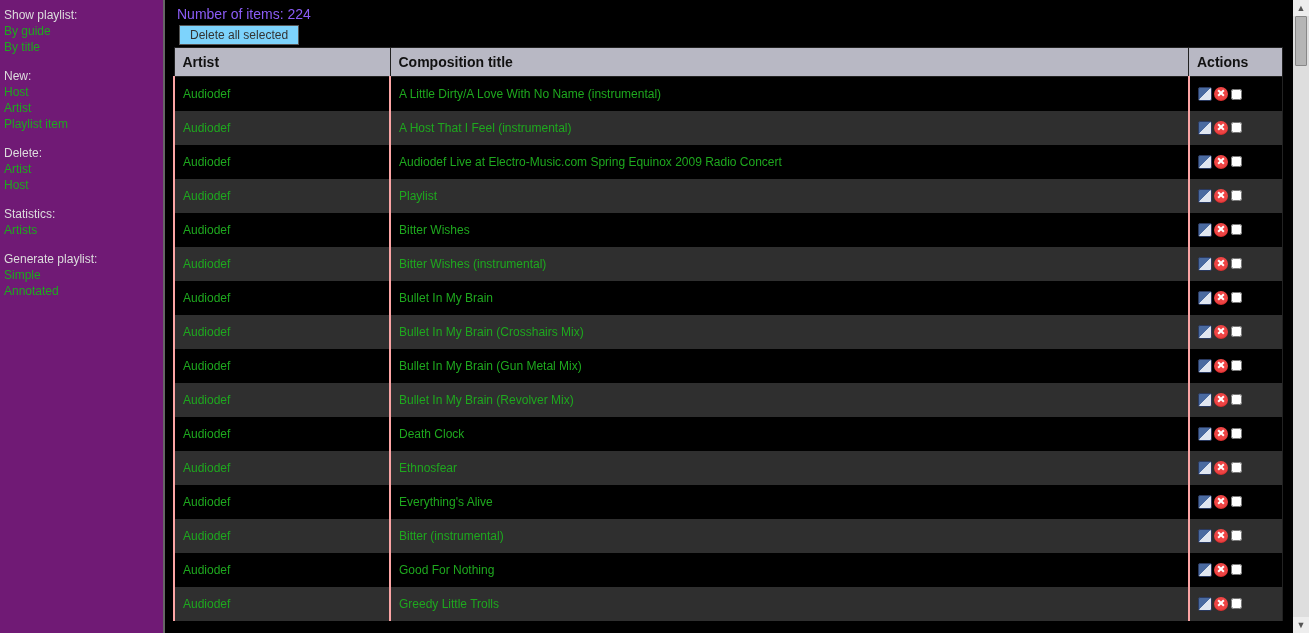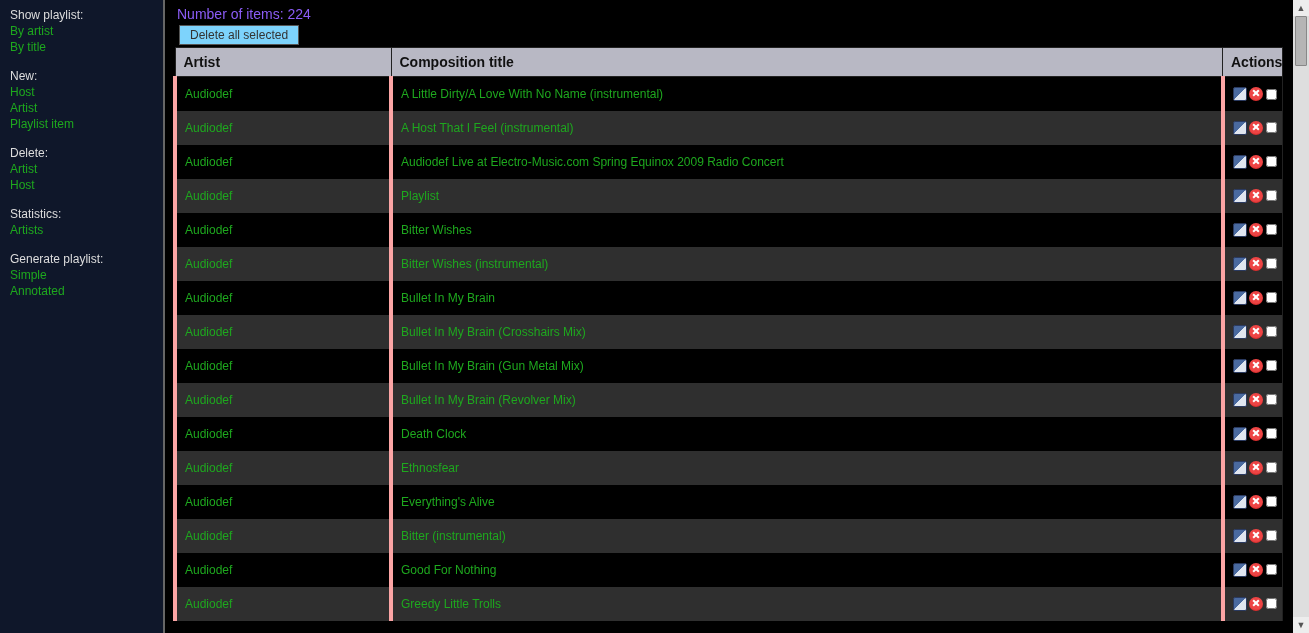--- a/index.html
+++ b/index.html
@@ -8,23 +8,23 @@
   color: #ccc;
   font-family: Verdana, Arial, sans-serif;
   font-size: 12px;
   width: 1309px;
   height: 633px;
   overflow: hidden;
   display: flex;
 }
 .sidebar {
   width: 165px;
-  padding: 8px 10px;
+  padding: 8px 4px;
   border-right: 2px solid #666;
-  background: #0f172a;
+  background: #701a75;
 }
 .sidebar .group { margin-bottom: 14px; }
 .sidebar .heading {
   color: #ddd;
   font-size: 12px;
   margin-bottom: 1px;
 }
 .sidebar a {
   display: block;
   color: #1ea81e;
@@ -63,27 +63,27 @@
   background: #b8b8c4;
   color: #111;
   text-align: left;
   font-weight: bold;
   font-size: 14px;
   padding: 6px 8px;
   border: 1px solid #222;
 }
 th.col-artist { width: 216px; }
 th.col-title { }
-th.col-actions { width: 60px; text-align: left; }
+th.col-actions { width: 94px; text-align: left; }
 tbody tr { height: 34px; }
 tbody tr.odd { background: #000; }
 tbody tr.even { background: #2f2f2f; }
 tbody td {
   padding: 4px 8px;
-  border-left: 4px solid #fca5a5;
+  border-left: 2px solid #fca5a5;
   border-right: 1px solid #222;
   vertical-align: middle;
 }
 tbody td a {
   color: #1ea81e;
   text-decoration: none;
   cursor: pointer;
 }
 td.actions {
   white-space: nowrap;
@@ -151,21 +151,21 @@
   border:1px solid #888;
   border-radius:1px;
 }
 </style>
 </head>
 <body>
 
 <div class="sidebar" id="sidebar">
     <div class="group">
       <div class="heading">Show playlist:</div>
-      <a>By artist</a>
+      <a>By guide</a>
       <a>By title</a>
     </div>
     <div class="group">
       <div class="heading">New:</div>
       <a>Host</a>
       <a>Artist</a>
       <a>Playlist item</a>
     </div>
     <div class="group">
       <div class="heading">Delete:</div>

